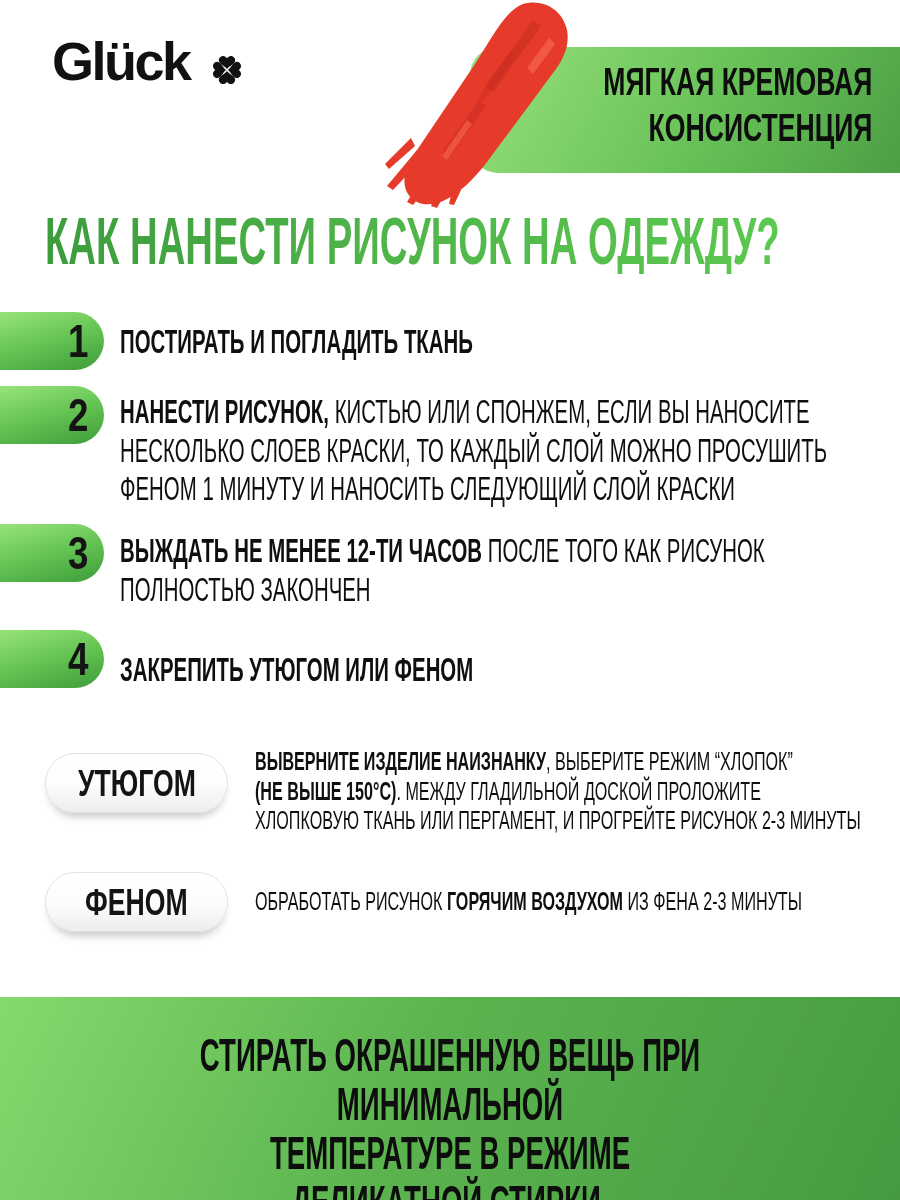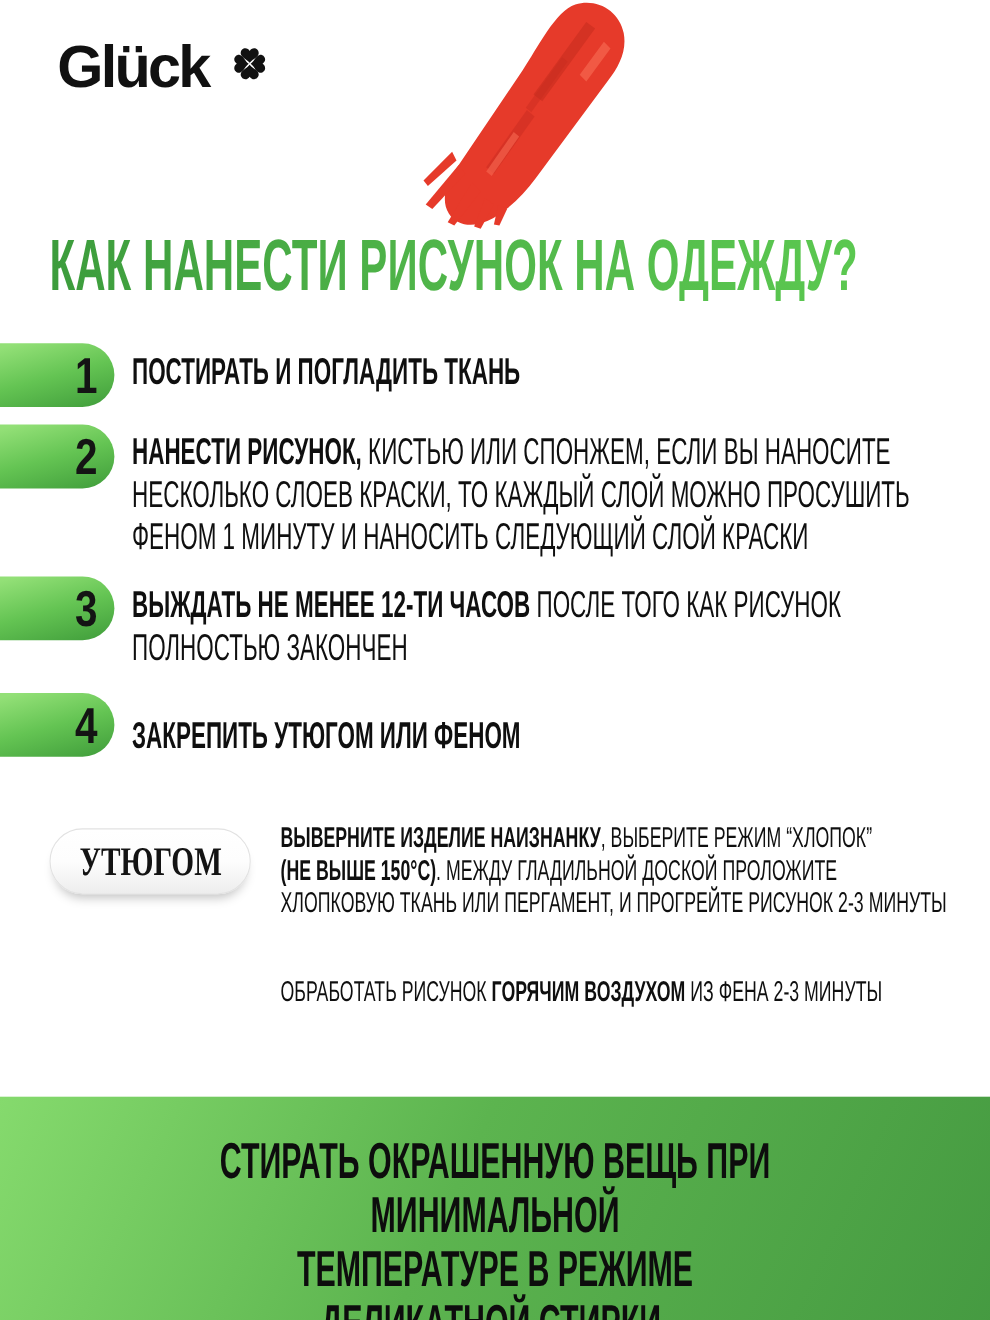--- a/index.html
+++ b/index.html
@@ -1,20 +1,20 @@
 <!DOCTYPE html>
 <html><head>
 <meta charset="utf-8">
 <style>
   html,body{margin:0;padding:0;}
   body{width:900px;height:1200px;background:#ffffff;font-family:"Liberation Sans",sans-serif;}
   .page{position:relative;width:900px;height:1200px;overflow:hidden;background:#fff;}
 
   
-  .logo{position:absolute;left:52px;top:34px;display:flex;align-items:flex-start;gap:19px;}
+  .logo{position:absolute;left:52px;top:34px;display:flex;align-items:flex-end;gap:19px;}
   .logo-text{font-size:54px;font-weight:700;letter-spacing:-2.5px;color:#111;line-height:1;}
   .clover{width:36px;height:36px;margin-top:6px;}
 
   
   .top-banner{position:absolute;left:470px;right:0;top:47px;height:126px;
     border-radius:28px 0 0 28px;
     background:linear-gradient(120deg,#98e07c 0%,#68c257 55%,#4c9f45 100%);}
   .banner-text{position:absolute;right:28px;top:12px;text-align:right;
     font-size:38px;font-weight:700;line-height:46px;color:#0d0d0d;
     white-space:pre-line;transform:scaleX(.7);transform-origin:100% 50%;}
@@ -31,30 +31,30 @@
   
   .step-badge{position:absolute;left:0;width:104px;height:58px;border-radius:0 29px 29px 0;
     background:linear-gradient(165deg,#93e077 5%,#64c453 50%,#3f9c3a 100%);
     display:flex;align-items:center;justify-content:flex-end;padding-right:15px;box-sizing:border-box;}
   .step-num{font-size:46px;font-weight:700;color:#141414;line-height:1;
     display:inline-block;transform:scaleX(.8);transform-origin:100% 50%;}
   .step-text{position:absolute;left:120px;margin:0;font-size:34px;color:#0f0f0f;
     line-height:38.5px;white-space:pre;}
   .step-text > .inner{display:inline-block;transform:scaleX(.6);transform-origin:0 50%;}
   .badge-1{top:312px}.badge-2{top:386px}.badge-3{top:524px}.badge-4{top:630px}
-  .text-1{top:299px;height:58px;display:flex;align-items:flex-end;}
+  .text-1{top:312px;height:58px;display:flex;align-items:center;}
   .text-2{top:392px;}
   .text-3{top:531px;}
   .text-4{top:630px;height:58px;display:flex;align-items:flex-end;}
 
   
   .method-pill{position:absolute;left:45px;width:183px;height:60px;border-radius:31px;
     background:linear-gradient(180deg,#ffffff 0%,#fdfdfd 50%,#ededed 100%);
     border:1px solid #e2e2e2;box-shadow:0 8px 10px -5px rgba(0,0,0,.25), inset 0 2px 3px rgba(255,255,255,.9);
-    display:flex;align-items:center;justify-content:center;box-sizing:border-box;font-family:Liberation Serif, serif;}
+    display:flex;align-items:center;justify-content:center;box-sizing:border-box;}
   .pill-1{top:753px}.pill-2{top:872px}
   .method-label{font-size:37px;font-weight:700;color:#141414;line-height:1;
     display:inline-block;transform:scaleX(.72);transform-origin:50% 50%;}
   .method-desc{position:absolute;left:255px;margin:0;font-size:26px;color:#0f0f0f;
     line-height:29.5px;white-space:pre;}
   .method-desc > .inner{display:inline-block;transform:scaleX(.62);transform-origin:0 50%;}
   .desc-1{top:747px;}
   .desc-2{top:872px;height:60px;display:flex;align-items:center;}
 
   .seg-bold{font-weight:700;}
@@ -77,20 +77,24 @@
     <svg class="clover" viewBox="-20 -20 40 40">
       <g fill="#111">
         <path id="leaf" d="M0,-1 C-3,-5 -8,-6 -9,-10 C-9.6,-13 -7,-15.6 -4.5,-15.6 C-2.5,-15.6 -1,-14.5 0,-13 C1,-14.5 2.5,-15.6 4.5,-15.6 C7,-15.6 9.6,-13 9,-10 C8,-6 3,-5 0,-1 Z"></path>
         <use href="#leaf" transform="rotate(90)"></use>
         <use href="#leaf" transform="rotate(180)"></use>
         <use href="#leaf" transform="rotate(270)"></use>
       </g>
     </svg>
   </div>
 
+  <div class="top-banner">
+    <div class="banner-text">МЯГКАЯ КРЕМОВАЯ
+КОНСИСТЕНЦИЯ</div>
+  </div>
 
   <svg class="smear" viewBox="0 0 200 212">
     <path fill="#e63a2a" d="M140,4 C160,-2 180,10 184,30 C187,46 180,60 170,73 L104,162 C92,178 76,194 60,201 C46,207 32,205 25,194 C18,183 22,168 30,156 L92,64 C106,43 122,10 140,4 Z"></path>
     <path fill="#e63a2a" d="M34,150 L4,186 L10,190 L40,158 Z"></path>
     <path fill="#e63a2a" d="M46,166 L24,202 L30,205 L54,174 Z"></path>
     <path fill="#e63a2a" d="M28,138 L2,164 L6,169 L32,146 Z"></path>
     <path fill="#e63a2a" d="M58,180 L48,206 L54,208 L66,186 Z"></path>
     <path fill="#e63a2a" d="M70,186 L66,204 L71,205 L78,190 Z"></path>
     <path fill="#c52b1e" opacity=".55" d="M150,20 L158,26 L110,92 L102,86 Z"></path>
     <path fill="#c52b1e" opacity=".45" d="M96,100 L103,106 L66,158 L59,152 Z"></path>
@@ -124,20 +128,23 @@
   </div>
   <p class="step-text text-4"><span class="inner"><span class="seg-bold">ЗАКРЕПИТЬ УТЮГОМ ИЛИ ФЕНОМ</span></span></p>
 
   <div class="method-pill pill-1">
     <span class="method-label">УТЮГОМ</span>
   </div>
   <p class="method-desc desc-1"><span class="inner"><span class="seg-bold">ВЫВЕРНИТЕ ИЗДЕЛИЕ НАИЗНАНКУ</span><span class="seg-reg">, ВЫБЕРИТЕ РЕЖИМ “ХЛОПОК”
 </span><span class="seg-bold">(НЕ ВЫШЕ 150°С)</span><span class="seg-reg">. МЕЖДУ ГЛАДИЛЬНОЙ ДОСКОЙ ПРОЛОЖИТЕ
 ХЛОПКОВУЮ ТКАНЬ ИЛИ ПЕРГАМЕНТ, И ПРОГРЕЙТЕ РИСУНОК 2-3 МИНУТЫ</span></span></p>
 
+  <div class="method-pill pill-2">
+    <span class="method-label">ФЕНОМ</span>
+  </div>
   <p class="method-desc desc-2"><span class="inner"><span class="seg-reg">ОБРАБОТАТЬ РИСУНОК </span><span class="seg-bold">ГОРЯЧИМ ВОЗДУХОМ</span><span class="seg-reg"> ИЗ ФЕНА 2-3 МИНУТЫ</span></span></p>
 
   <div class="footer-banner">
     <p class="footer-text">СТИРАТЬ ОКРАШЕННУЮ ВЕЩЬ ПРИ МИНИМАЛЬНОЙ
 ТЕМПЕРАТУРЕ В РЕЖИМЕ ДЕЛИКАТНОЙ СТИРКИ,
 ВЫВЕРНУВ НАИЗНАНКУ</p>
   </div>
 
 </div>
 

